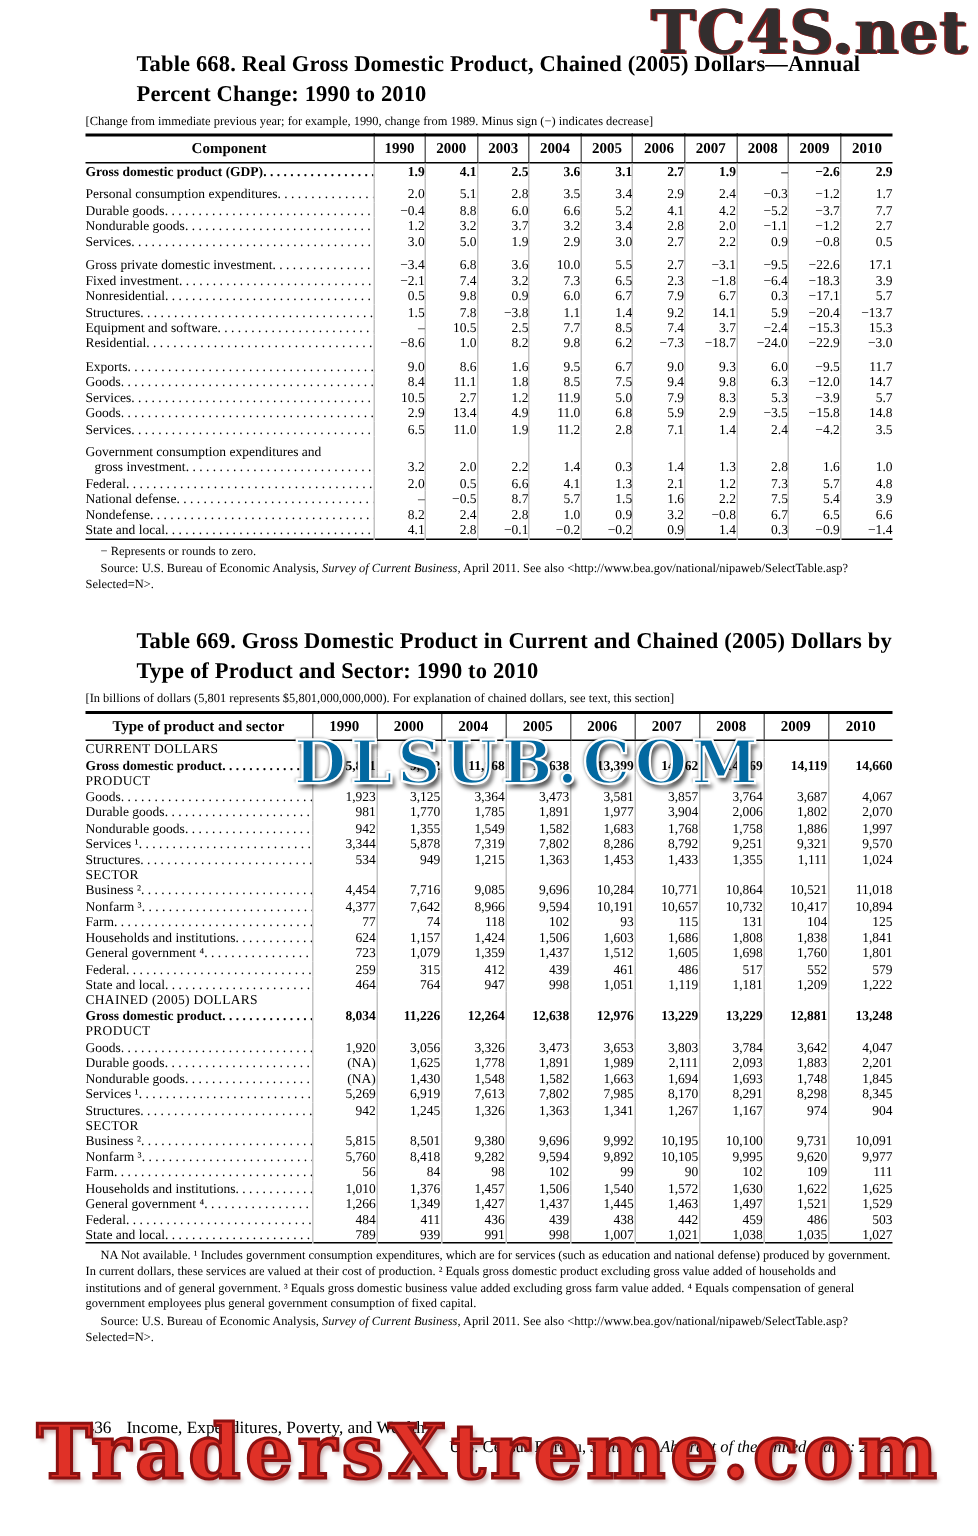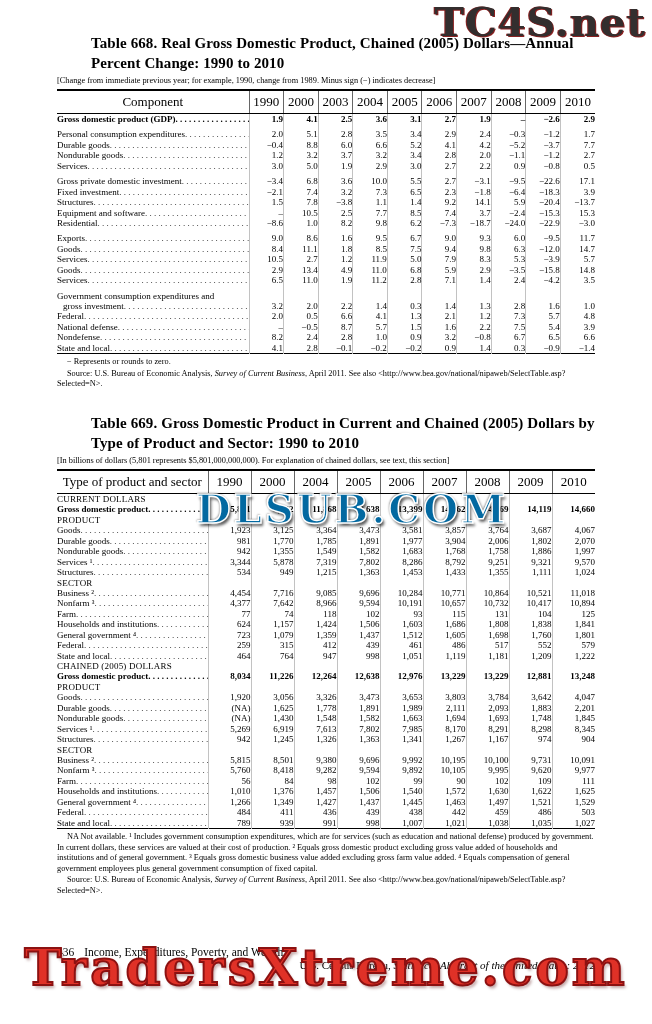--- a/index.html
+++ b/index.html
@@ -5,21 +5,21 @@
   * { margin:0; padding:0; box-sizing:border-box; }
   html,body { width:652px; height:1024px; background:#fff; }
   body { font-family:"Liberation Serif", serif; color:#000; position:relative; overflow:hidden; }
   .page { position:absolute; inset:0; padding:34px 57px 0 57px; z-index:1; }
 
   .tbl-title { font-size:15px; font-weight:bold; line-height:1.3; letter-spacing:.1px;margin-left:34px; }
   .tbl-note  { font-size:8.3px; margin-top:3px; }
 
   table.stat { border-collapse:collapse; width:100%; margin-top:4px;
                border-top:2px solid #000; border-bottom:1.2px solid #000; table-layout:fixed; }
-  table.stat th { font-weight:normal; font-size:13px; border-bottom:1px solid #000;
+  table.stat th { font-weight:bold; font-size:10px; border-bottom:1px solid #000;
                   padding:3px 1px; text-align:center; vertical-align:middle; }
   th.year-h { border-left:1px solid #666; }
   .t668 th.stub-h { width:192px; }
   .t669 th.stub-h { width:151px; }
 
   table.stat td { font-size:9px; line-height:1.16; vertical-align:bottom; padding:0; }
   td.stub { padding-left:2px; padding-right:2px; overflow:hidden; }
   td.val  { text-align:right; padding-right:3px; border-left:1px solid #c2c2c2; }
   tr.gap td { padding-top:5px; }
   tr.bold td { font-weight:bold; }
@@ -200,20 +200,38 @@
             <td class="val">3.2</td>
             <td class="val">7.3</td>
             <td class="val">6.5</td>
             <td class="val">2.3</td>
             <td class="val">−1.8</td>
             <td class="val">−6.4</td>
             <td class="val">−18.3</td>
             <td class="val">3.9</td>
           </tr>
           <tr class="">
+            <td class="stub ind-2">
+              <div class="lblline">
+                <span class="lbl">Nonresidential</span>
+                <span class="dots"></span>
+              </div>
+            </td>
+            <td class="val">0.5</td>
+            <td class="val">9.8</td>
+            <td class="val">0.9</td>
+            <td class="val">6.0</td>
+            <td class="val">6.7</td>
+            <td class="val">7.9</td>
+            <td class="val">6.7</td>
+            <td class="val">0.3</td>
+            <td class="val">−17.1</td>
+            <td class="val">5.7</td>
+          </tr>
+          <tr class="">
             <td class="stub ind-3">
               <div class="lblline">
                 <span class="lbl">Structures</span>
                 <span class="dots"></span>
               </div>
             </td>
             <td class="val">1.5</td>
             <td class="val">7.8</td>
             <td class="val">−3.8</td>
             <td class="val">1.1</td>

